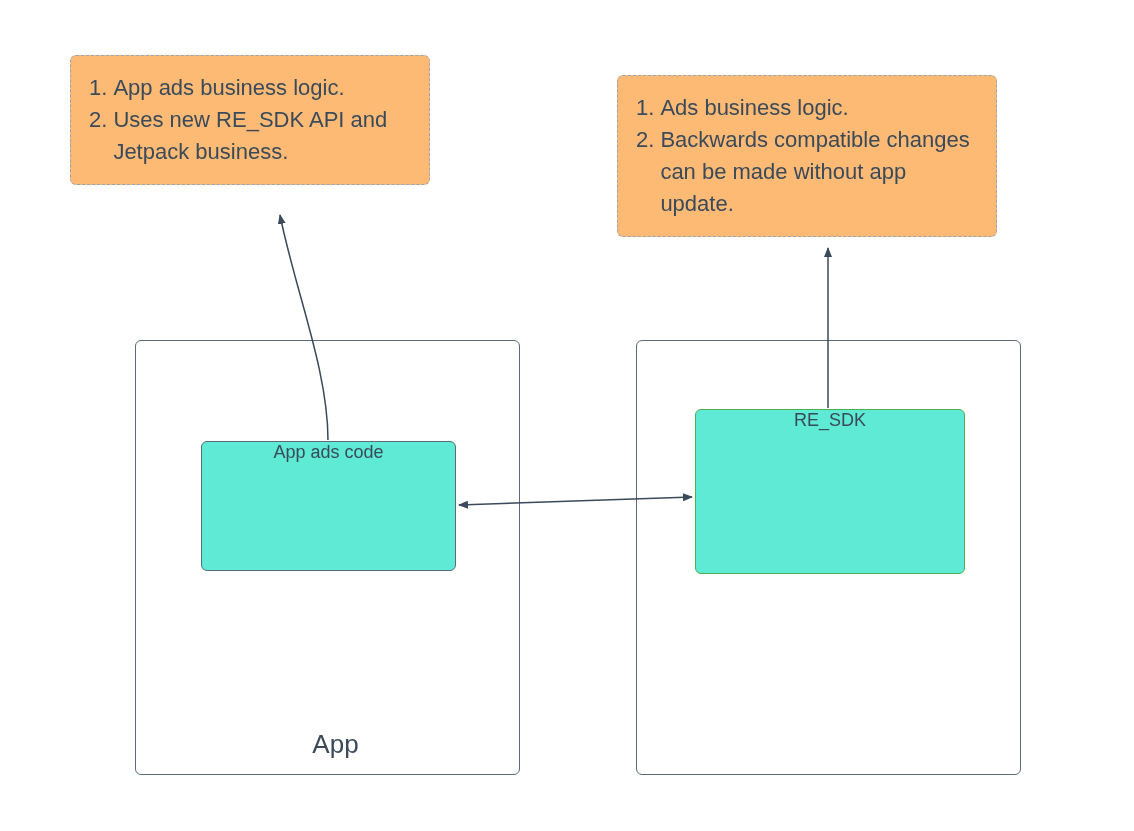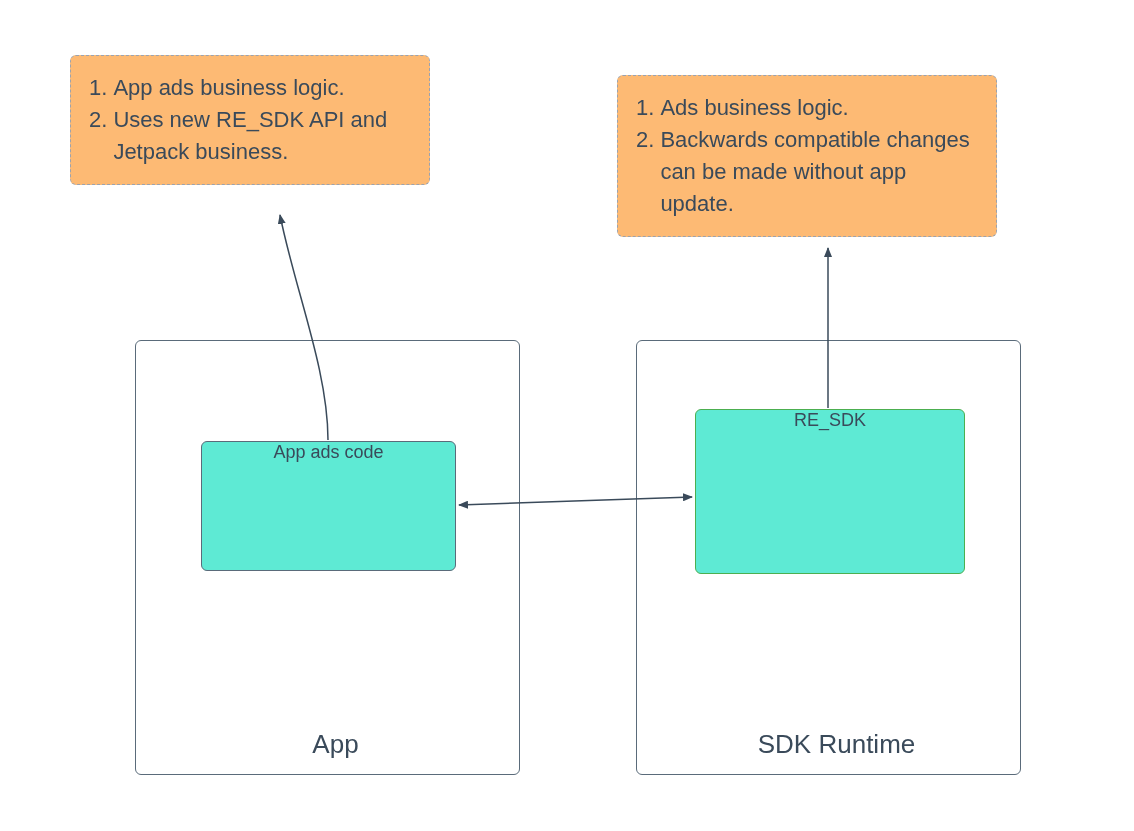--- a/index.html
+++ b/index.html
@@ -103,21 +103,20 @@
 </div>
 
 <div class="container-box" style="left:135px; top:340px; width:385px; height:435px;">
   <div class="container-label">App</div>
   <div class="inner-box inner-gray" style="left:65px; top:100px; width:255px; height:130px;">
     <span>App ads code</span>
   </div>
 </div>
 
 <div class="container-box" style="left:636px; top:340px; width:385px; height:435px;">
-  <div class="container-label">SDK Runtime</div>
   <div class="inner-box inner-green" style="left:58px; top:68px; width:270px; height:165px;">
     <span>RE_SDK</span>
   </div>
 </div>
 
 <svg class="connectors">
   <defs>
     <marker id="arrowhead" markerWidth="10" markerHeight="8" refX="9" refY="4" orient="auto" markerUnits="userSpaceOnUse">
       <path d="M0,0 L10,4 L0,8 Z" fill="#3a4a5a"></path>
     </marker>

